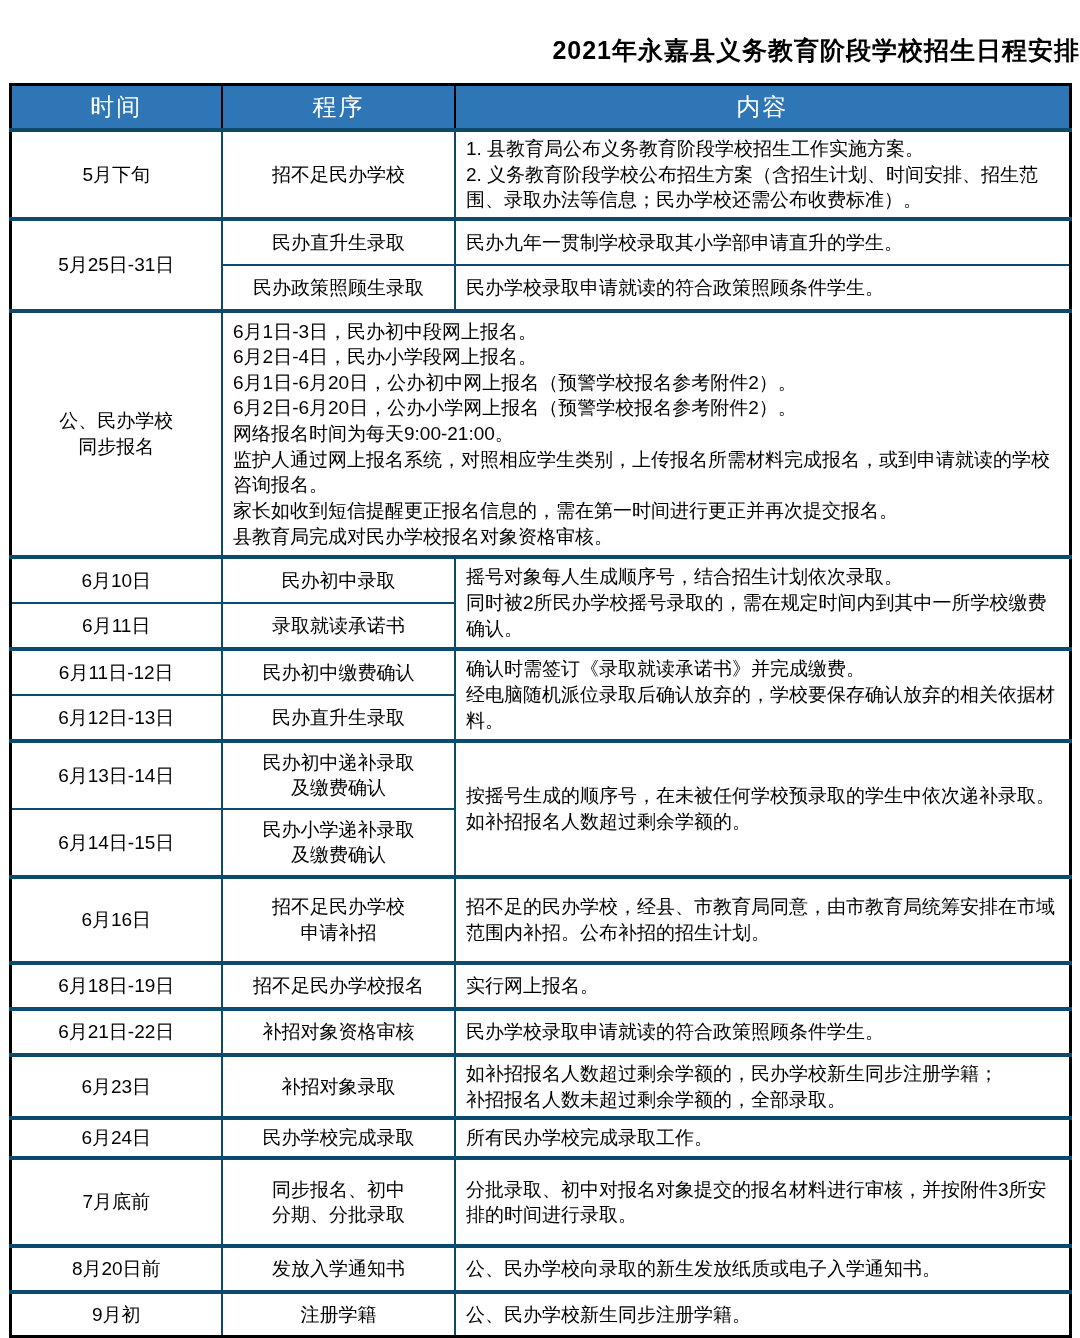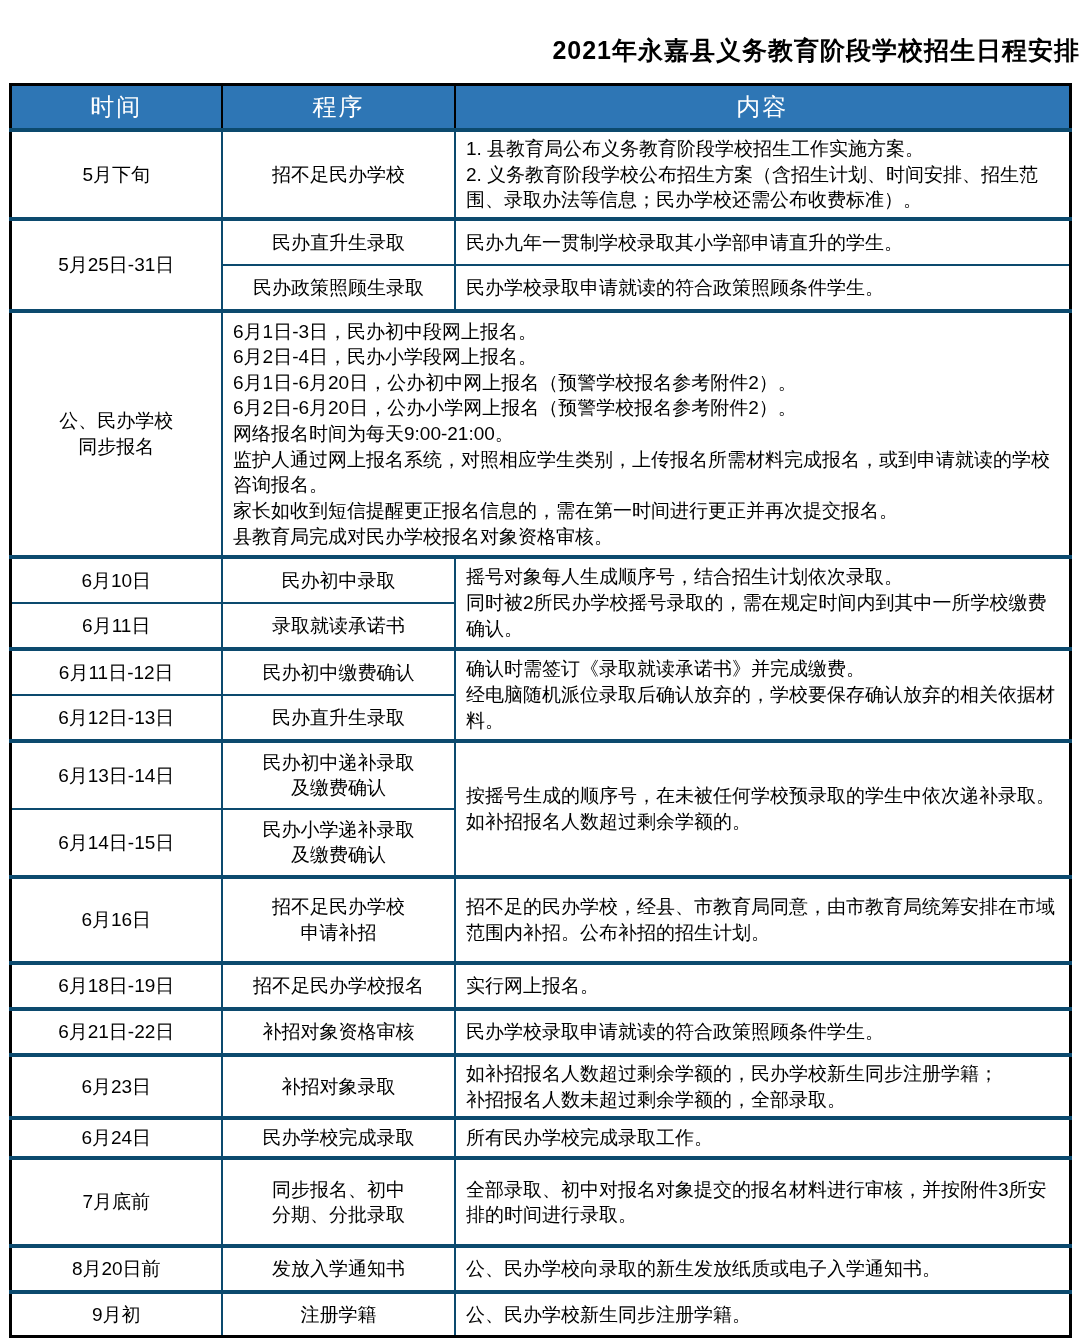--- a/index.html
+++ b/index.html
@@ -156,21 +156,21 @@
     <tr class="g hK">
       <td class="c">6月24日</td>
       <td class="c">民办学校完成录取</td>
       <td class="content">所有民办学校完成录取工作。</td>
     </tr>
 
     <tr class="g hL">
       <td class="c">7月底前</td>
       <td class="c">同步报名、初中
 分期、分批录取</td>
-      <td class="content">全部录取、初中对报名对象提交的报名材料进行审核，并按附件3所安排的时间进行录取。</td>
+      <td class="content">分批录取、初中对报名对象提交的报名材料进行审核，并按附件3所安排的时间进行录取。</td>
     </tr>
 
     <tr class="g hM">
       <td class="c">8月20日前</td>
       <td class="c">发放入学通知书</td>
       <td class="content">公、民办学校向录取的新生发放纸质或电子入学通知书。</td>
     </tr>
 
     <tr class="g hN">
       <td class="c">9月初</td>

